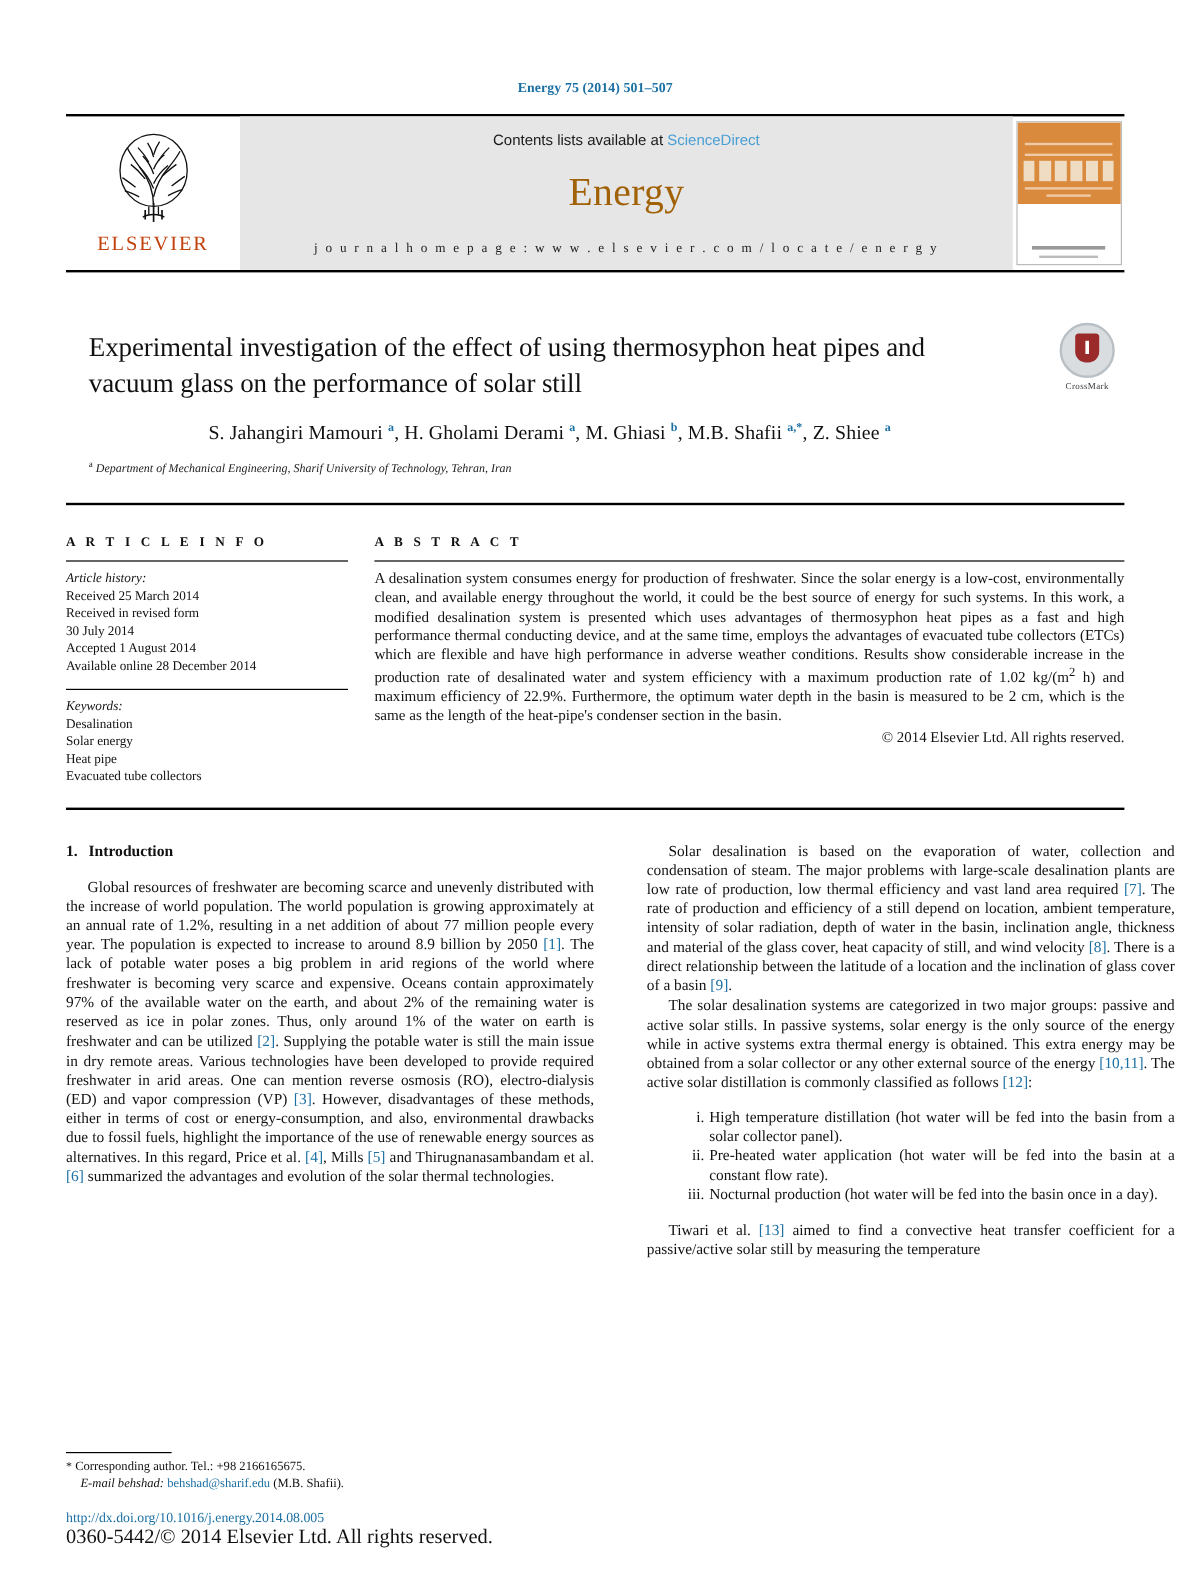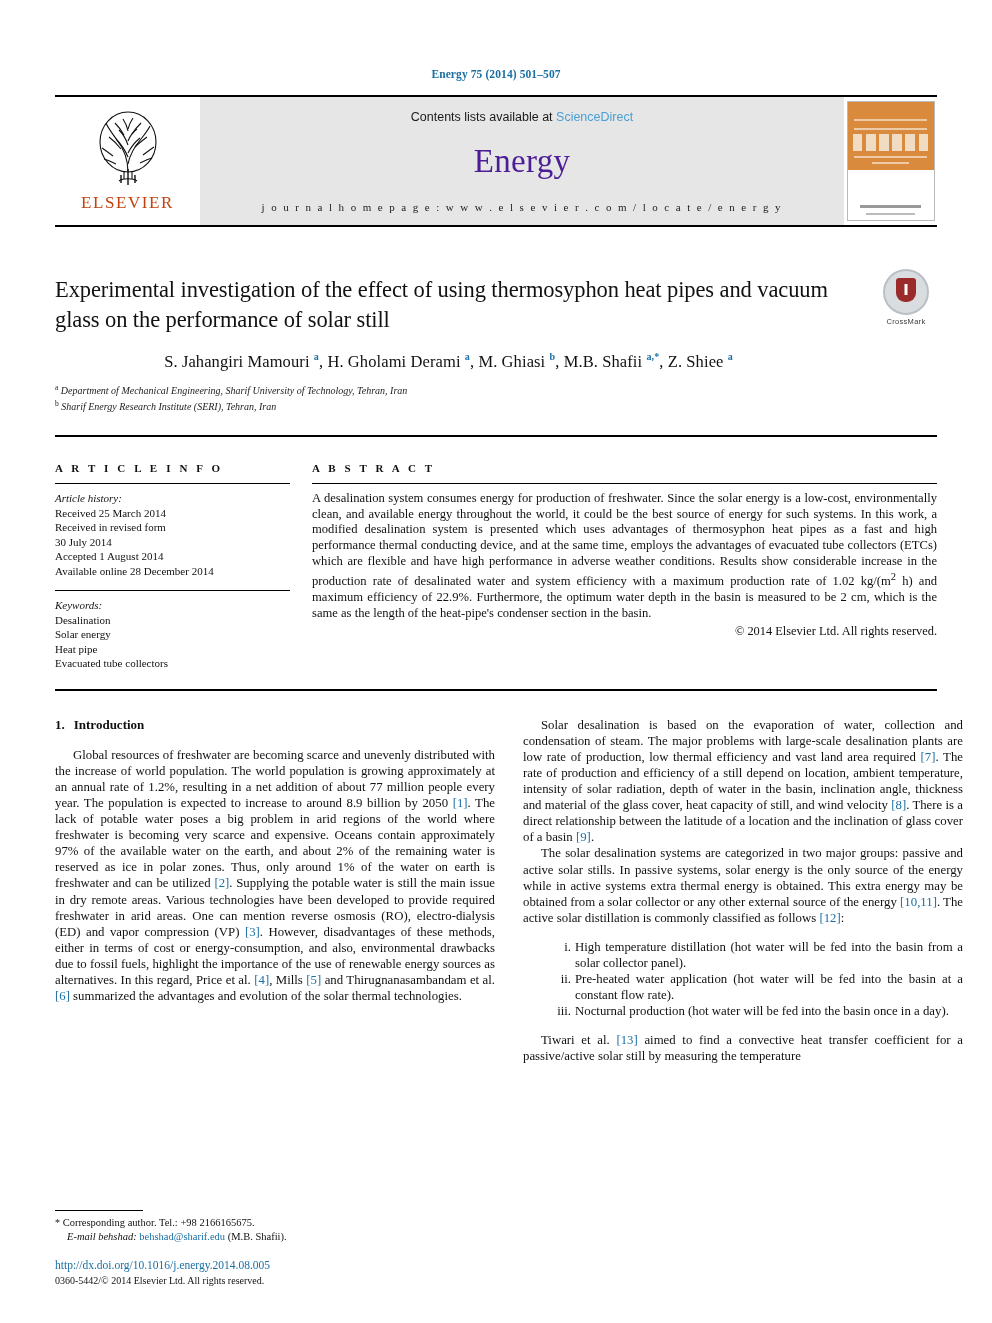--- a/index.html
+++ b/index.html
@@ -77,21 +77,21 @@
     font-size: 12.5px;
     color: #1a1a1a;
     margin-top: 2px;
   }
   .mh-contents .sd {
     color: #4a9fd4;
   }
   .mh-journal {
     font-family: "Liberation Serif", serif;
     font-size: 33px;
-    color: #4c1d95;
+    color: #a16207;
     margin: 19px 0 21px;
     letter-spacing: 0.3px;
   }
   .mh-home {
     font-family: Liberation Serif, serif;
     font-size: 11px;
     letter-spacing: 1.9px;
     color: #222;
   }
   .mh-cover {
@@ -151,20 +151,21 @@
     right: 22%;
     height: 2px;
     background: #bbb;
   }
 
   
   .titleblock {
     margin-top: 48px;
     position: relative;
     padding-right: 95px;
+    margin-left: 19px;
   }
   .article-title {
     font-family: "Liberation Serif", serif;
     font-size: 22.5px;
     line-height: 30px;
     font-weight: normal;
     color: #111;
     margin: 0;
     letter-spacing: -0.1px;
   }
@@ -195,21 +196,21 @@
   }
   .cm-shield:after {
     content: "";
     position: absolute;
     left: 50%; top: 6px;
     transform: translateX(-50%);
     width: 3px; height: 11px;
     background: #fff;
   }
   .cm-label {
-    font-family: Liberation Sans, sans-serif;
+    font-family: Liberation Serif, serif;
     font-size: 7.5px;
     color: #3b3b3b;
     letter-spacing: 0.3px;
     margin-top: 2px;
   }
 
   .authors {
     font-family: "Liberation Serif", serif;
     font-size: 16.5px;
     margin-top: 16px;
@@ -292,21 +293,21 @@
   }
 
   
   .body-rule {
     border-top: 2.5px solid #000;
     margin-top: 18px;
   }
   .body-cols {
     margin-top: 26px;
     display: flex;
-    gap: 28px;
+    gap: 44px;
     height: 470px;
   }
   .bcol {
     width: 440px;
     flex: 0 0 440px;
   }
   .h1 {
     font-family: "Liberation Serif", serif;
     font-weight: bold;
     font-size: 13px;
@@ -366,21 +367,21 @@
   .fn-line .star { font-size: 10px; }
   .fn-ital { font-style: italic; }
   .link { color: #1a6fa3; }
   .doi {
     margin-top: 14px;
     font-size: 11.5px;
     color: #1a6fa3;
     line-height: 15px;
   }
   .issn {
-    font-size: 10px;
+    font-size: 17px;
     line-height: 15px;
     color: #111;
   }
 </style>
 </head>
 <body>
 
 <div class="page">
 
   <div class="runhead">Energy 75 (2014) 501–507</div>
@@ -457,24 +458,20 @@
       <div class="cm-label">CrossMark</div>
     </div>
 
     <div class="authors">S. Jahangiri Mamouri <sup>a</sup>, H. Gholami Derami <sup>a</sup>, M. Ghiasi <sup>b</sup>, M.B. Shafii <sup>a,</sup><sup>*</sup>, Z. Shiee <sup>a</sup></div>
 
     <div class="affils">
       <div>
         <sup>a</sup>
         <span>Department of Mechanical Engineering, Sharif University of Technology, Tehran, Iran</span>
       </div>
-      <div>
-        <sup>b</sup>
-        <span>Sharif Energy Research Institute (SERI), Tehran, Iran</span>
-      </div>
     </div>
   </div>
 
   <div class="infoabs">
 
     <div class="col-info">
       <div class="sec-head">A R T I C L E   I N F O</div>
       <div class="rule"></div>
       <div class="info-lab">Article history:</div>
       <div class="info-line">Received 25 March 2014</div>

